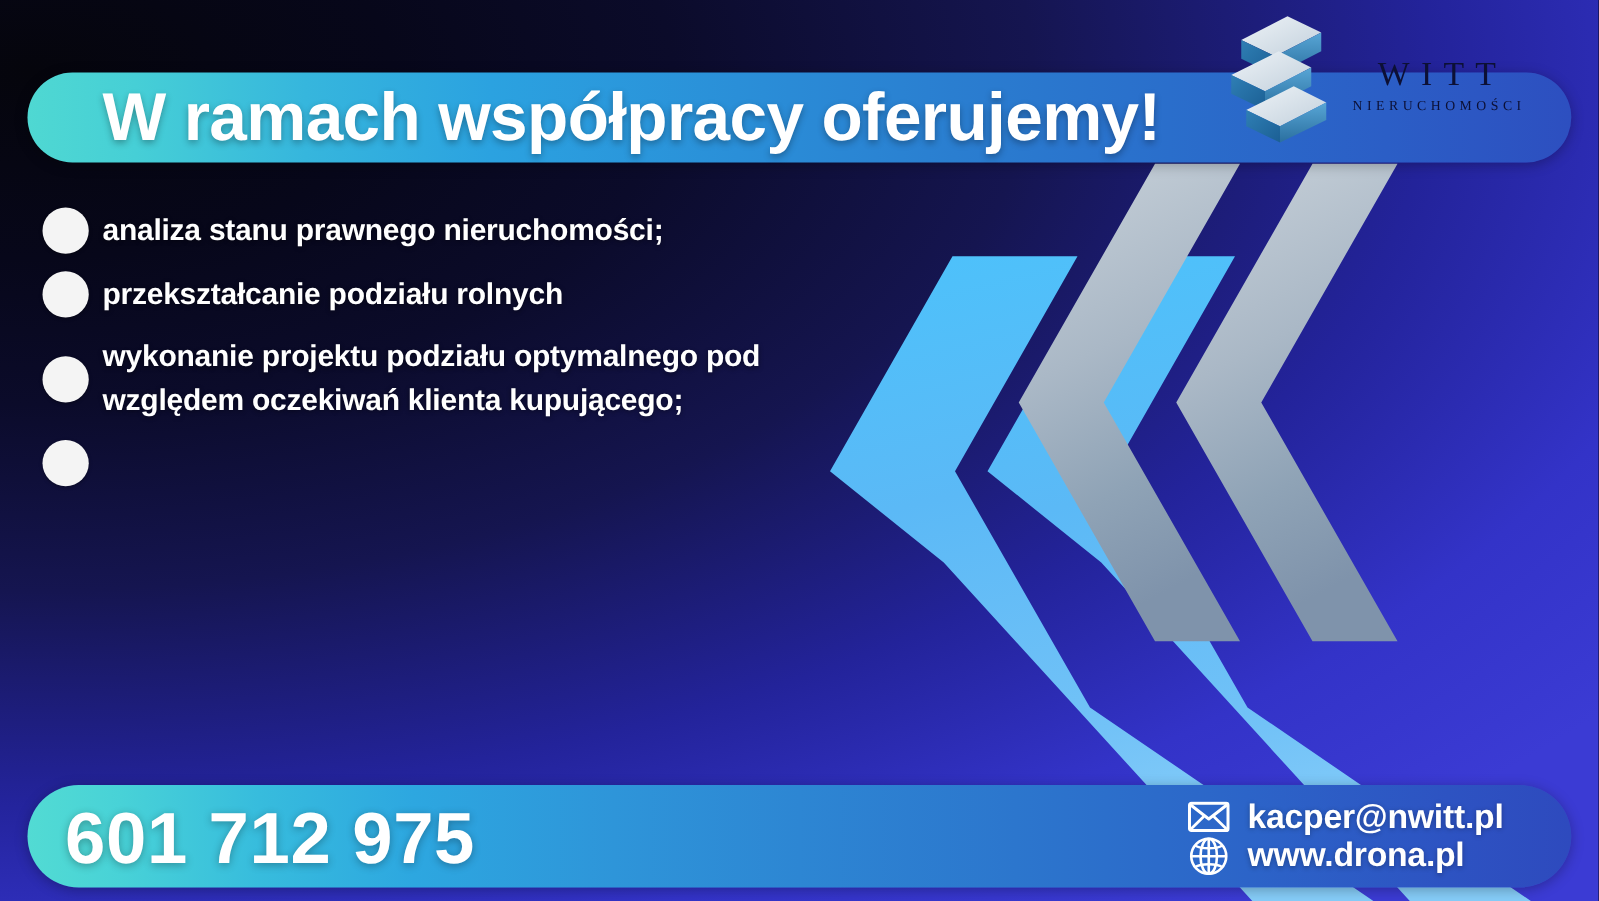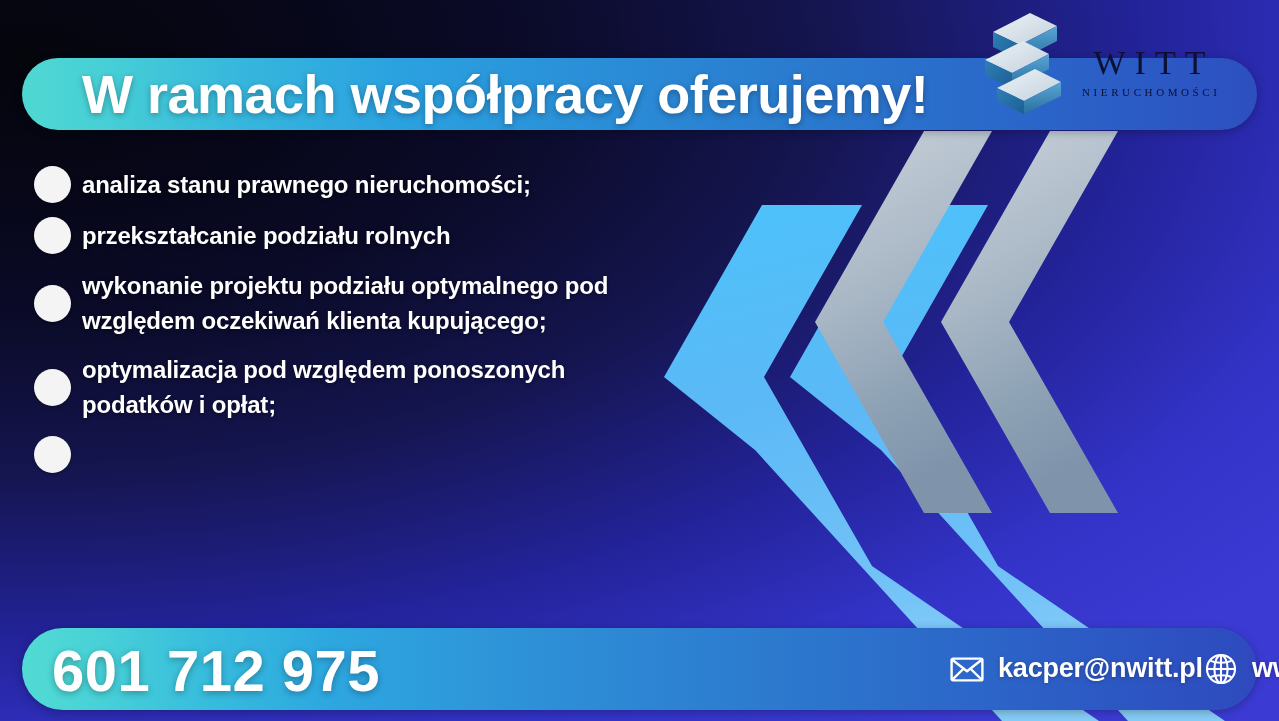--- a/index.html
+++ b/index.html
@@ -83,21 +83,21 @@
   .logo-words {
     position: absolute;
     left: 92px;
     top: 38px;
     width: 165px;
     text-align: center;
     font-family: "Liberation Serif", serif;
     color: #0c1035;
   }
   .logo-name {
-    font-size: 34px;
+    font-size: 27px;
     letter-spacing: 9px;
     line-height: 1;
     text-indent: 9px;
     font-weight: 400;
   }
   .logo-sub {
     margin-top: 7px;
     font-size: 11px;
     letter-spacing: 3.6px;
     text-indent: 3.6px;
@@ -172,20 +172,22 @@
     text-shadow: 0 2px 7px rgba(0,0,0,0.30);
     white-space: nowrap;
   }
   .contact {
     position: absolute;
     left: 950px;
     top: 623px;
     width: 300px;
     height: 92px;
     display: flex;
+    flex-direction: column;
+    justify-content: center;
     gap: 1px;
   }
   .contact-row {
     display: flex;
     align-items: center;
     gap: 14px;
   }
   .contact-icon {
     flex: 0 0 auto;
     width: 34px;
@@ -302,27 +304,20 @@
     </div>
 
     <div class="bullet-row">
       <div class="bullet-dot"></div>
       <div class="bullet-text">
         <span class="ln">wykonanie projektu podziału optymalnego pod</span>
         <span class="ln">względem oczekiwań klienta kupującego;</span>
       </div>
     </div>
 
-    <div class="bullet-row">
-      <div class="bullet-dot"></div>
-      <div class="bullet-text">
-        <span class="ln">optymalizacja pod względem ponoszonych</span>
-        <span class="ln">podatków i opłat;</span>
-      </div>
-    </div>
 
     <div class="bullet-row">
       <div class="bullet-dot"></div>
     </div>
 
   </div>
 
   <div class="footer-pill"></div>
 
   <div class="phone">601 712 975</div>

